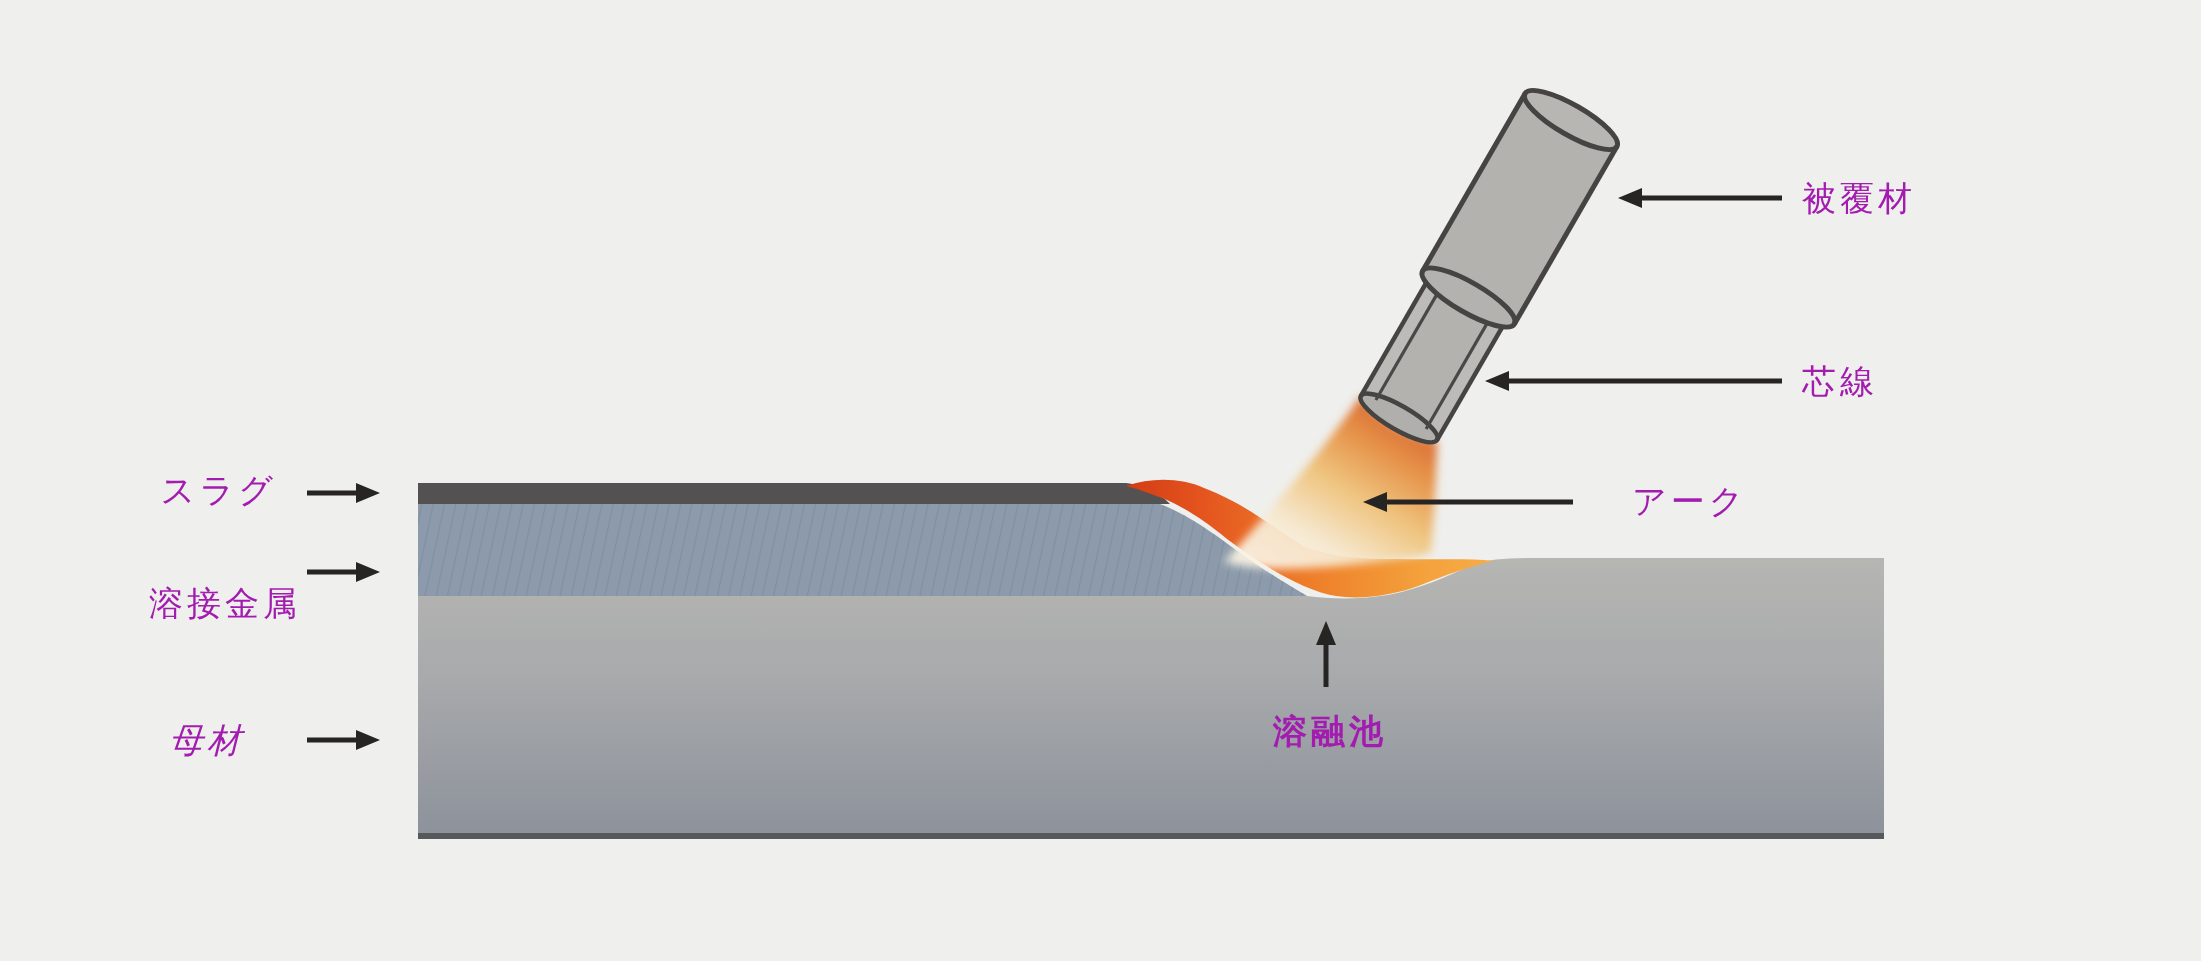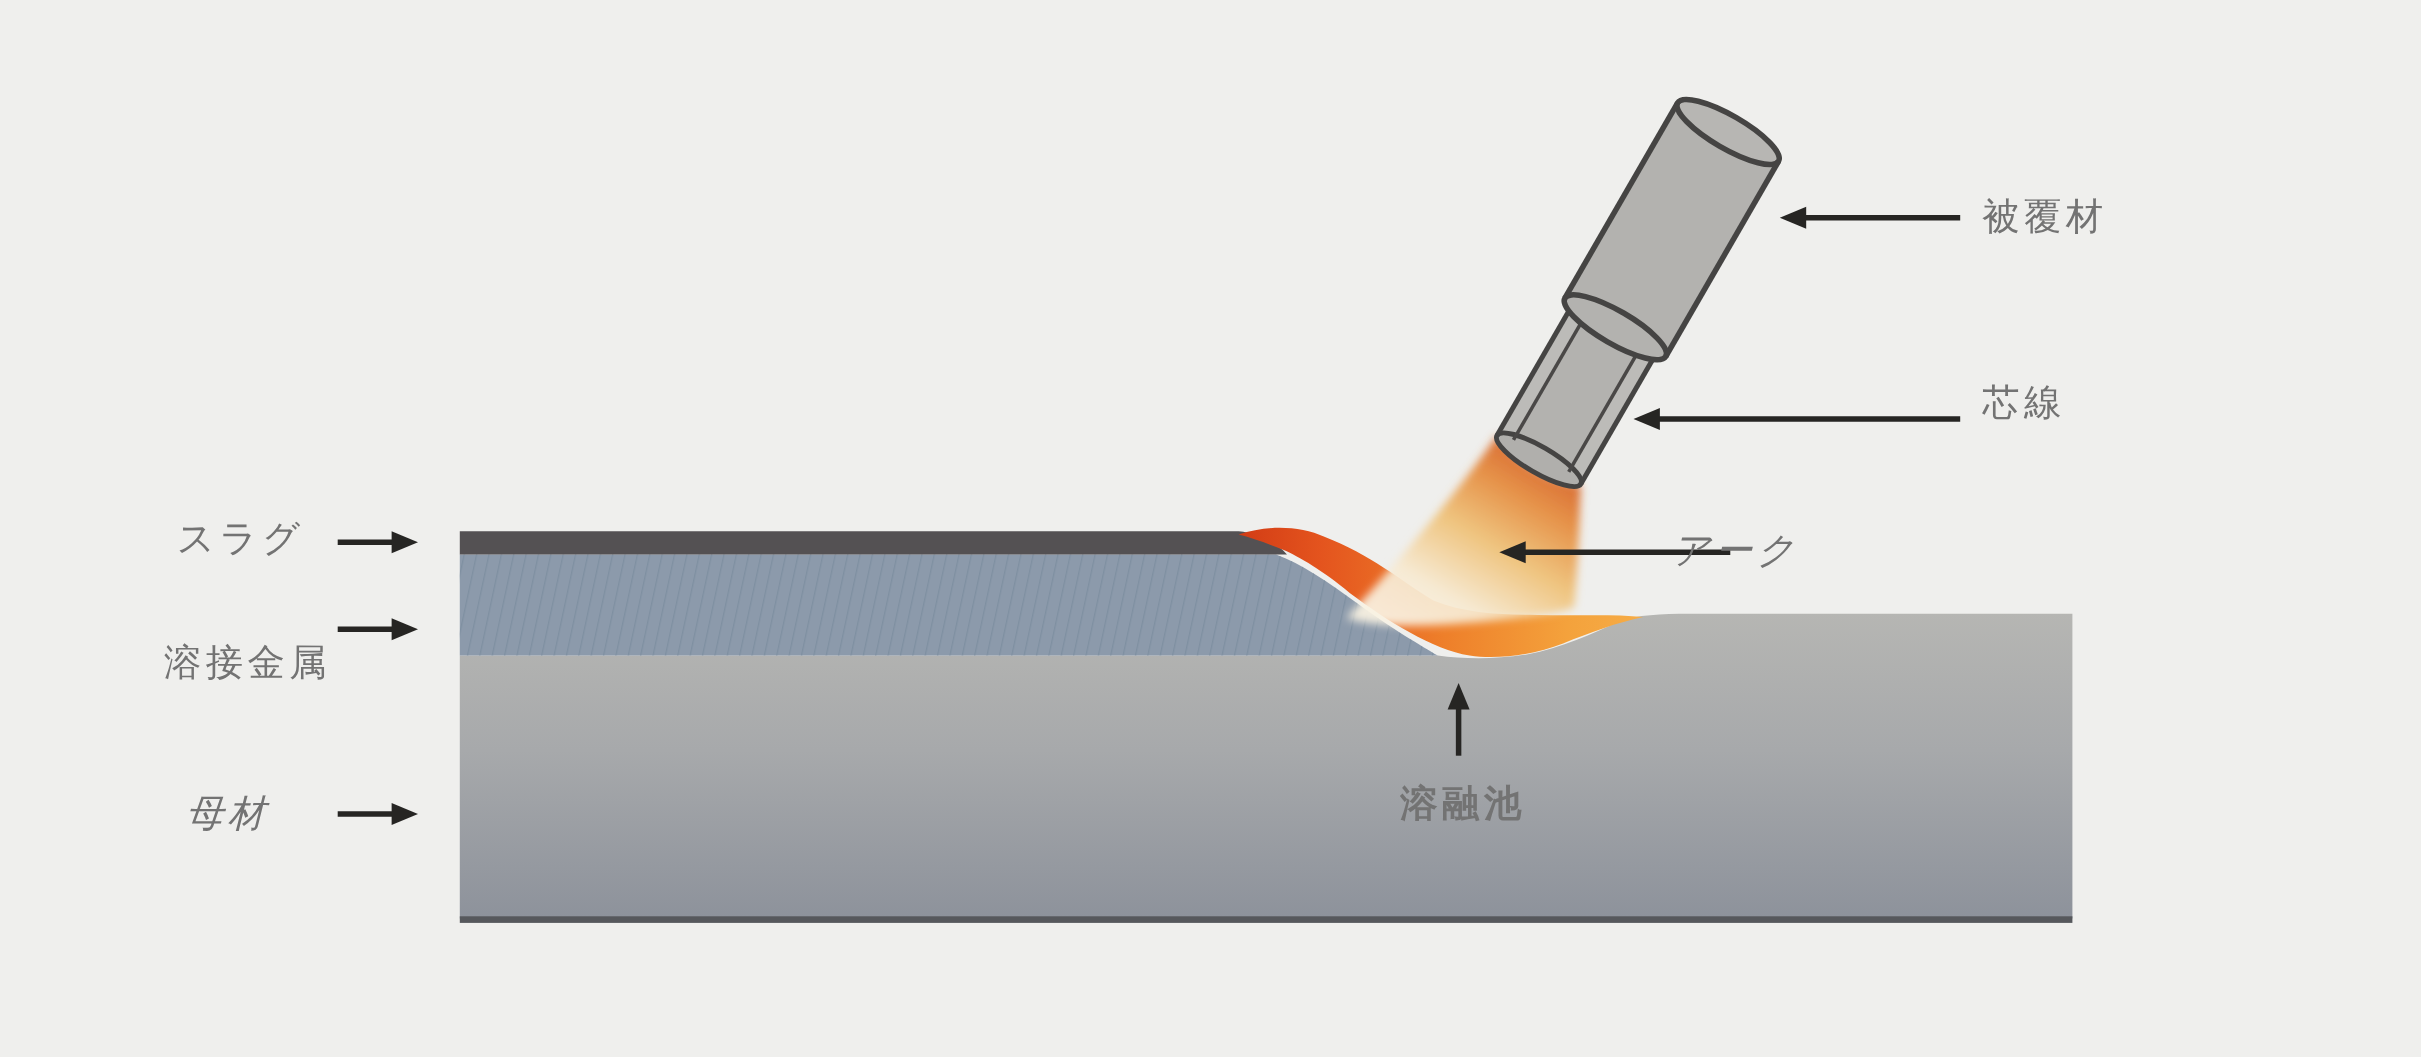--- a/index.html
+++ b/index.html
@@ -9,21 +9,21 @@
     background:#efefed;
     overflow:hidden;
     font-family:"Liberation Sans","DejaVu Sans",sans-serif;
   }
   .diagram-svg{position:absolute;left:0;top:0;}
   .lbl{
     position:absolute;
     font-size:34px;
     letter-spacing:4px;
     font-weight:500;
-    color:#737373;
+    color:#a21caf;
     white-space:nowrap;
     transform:translateY(-50%);
     line-height:1.2;
   }
   .lbl.right-align{text-align:right;}
   .lbl.centered{transform:translate(-50%,-50%);font-weight:bold;}
 </style>
 </head>
 <body>
 
@@ -133,19 +133,19 @@
   </svg>
 
   <div class="lbl right-align" style="right:1924px; top:490px;">スラグ</div>
 
   <div class="lbl right-align" style="right:1900px; top:571px;margin-top:32px;">溶接金属</div>
 
   <div class="lbl right-align" style="right:1956px; top:740px;font-style:italic;">母材</div>
 
   <div class="lbl" style="left:1802px; top:198px;">被覆材</div>
 
-  <div class="lbl" style="left:1802px; top:367px;">芯線</div>
+  <div class="lbl" style="left:1802px; top:381px;">芯線</div>
 
-  <div class="lbl" style="left:1520px; top:501px;font-style:italic;">アーク</div>
+  <div class="lbl" style="left:1632px; top:501px;">アーク</div>
 
   <div class="lbl centered" style="left:1330px; top:731px;">溶融池</div>
 
 </div>
 
 </body></html>

